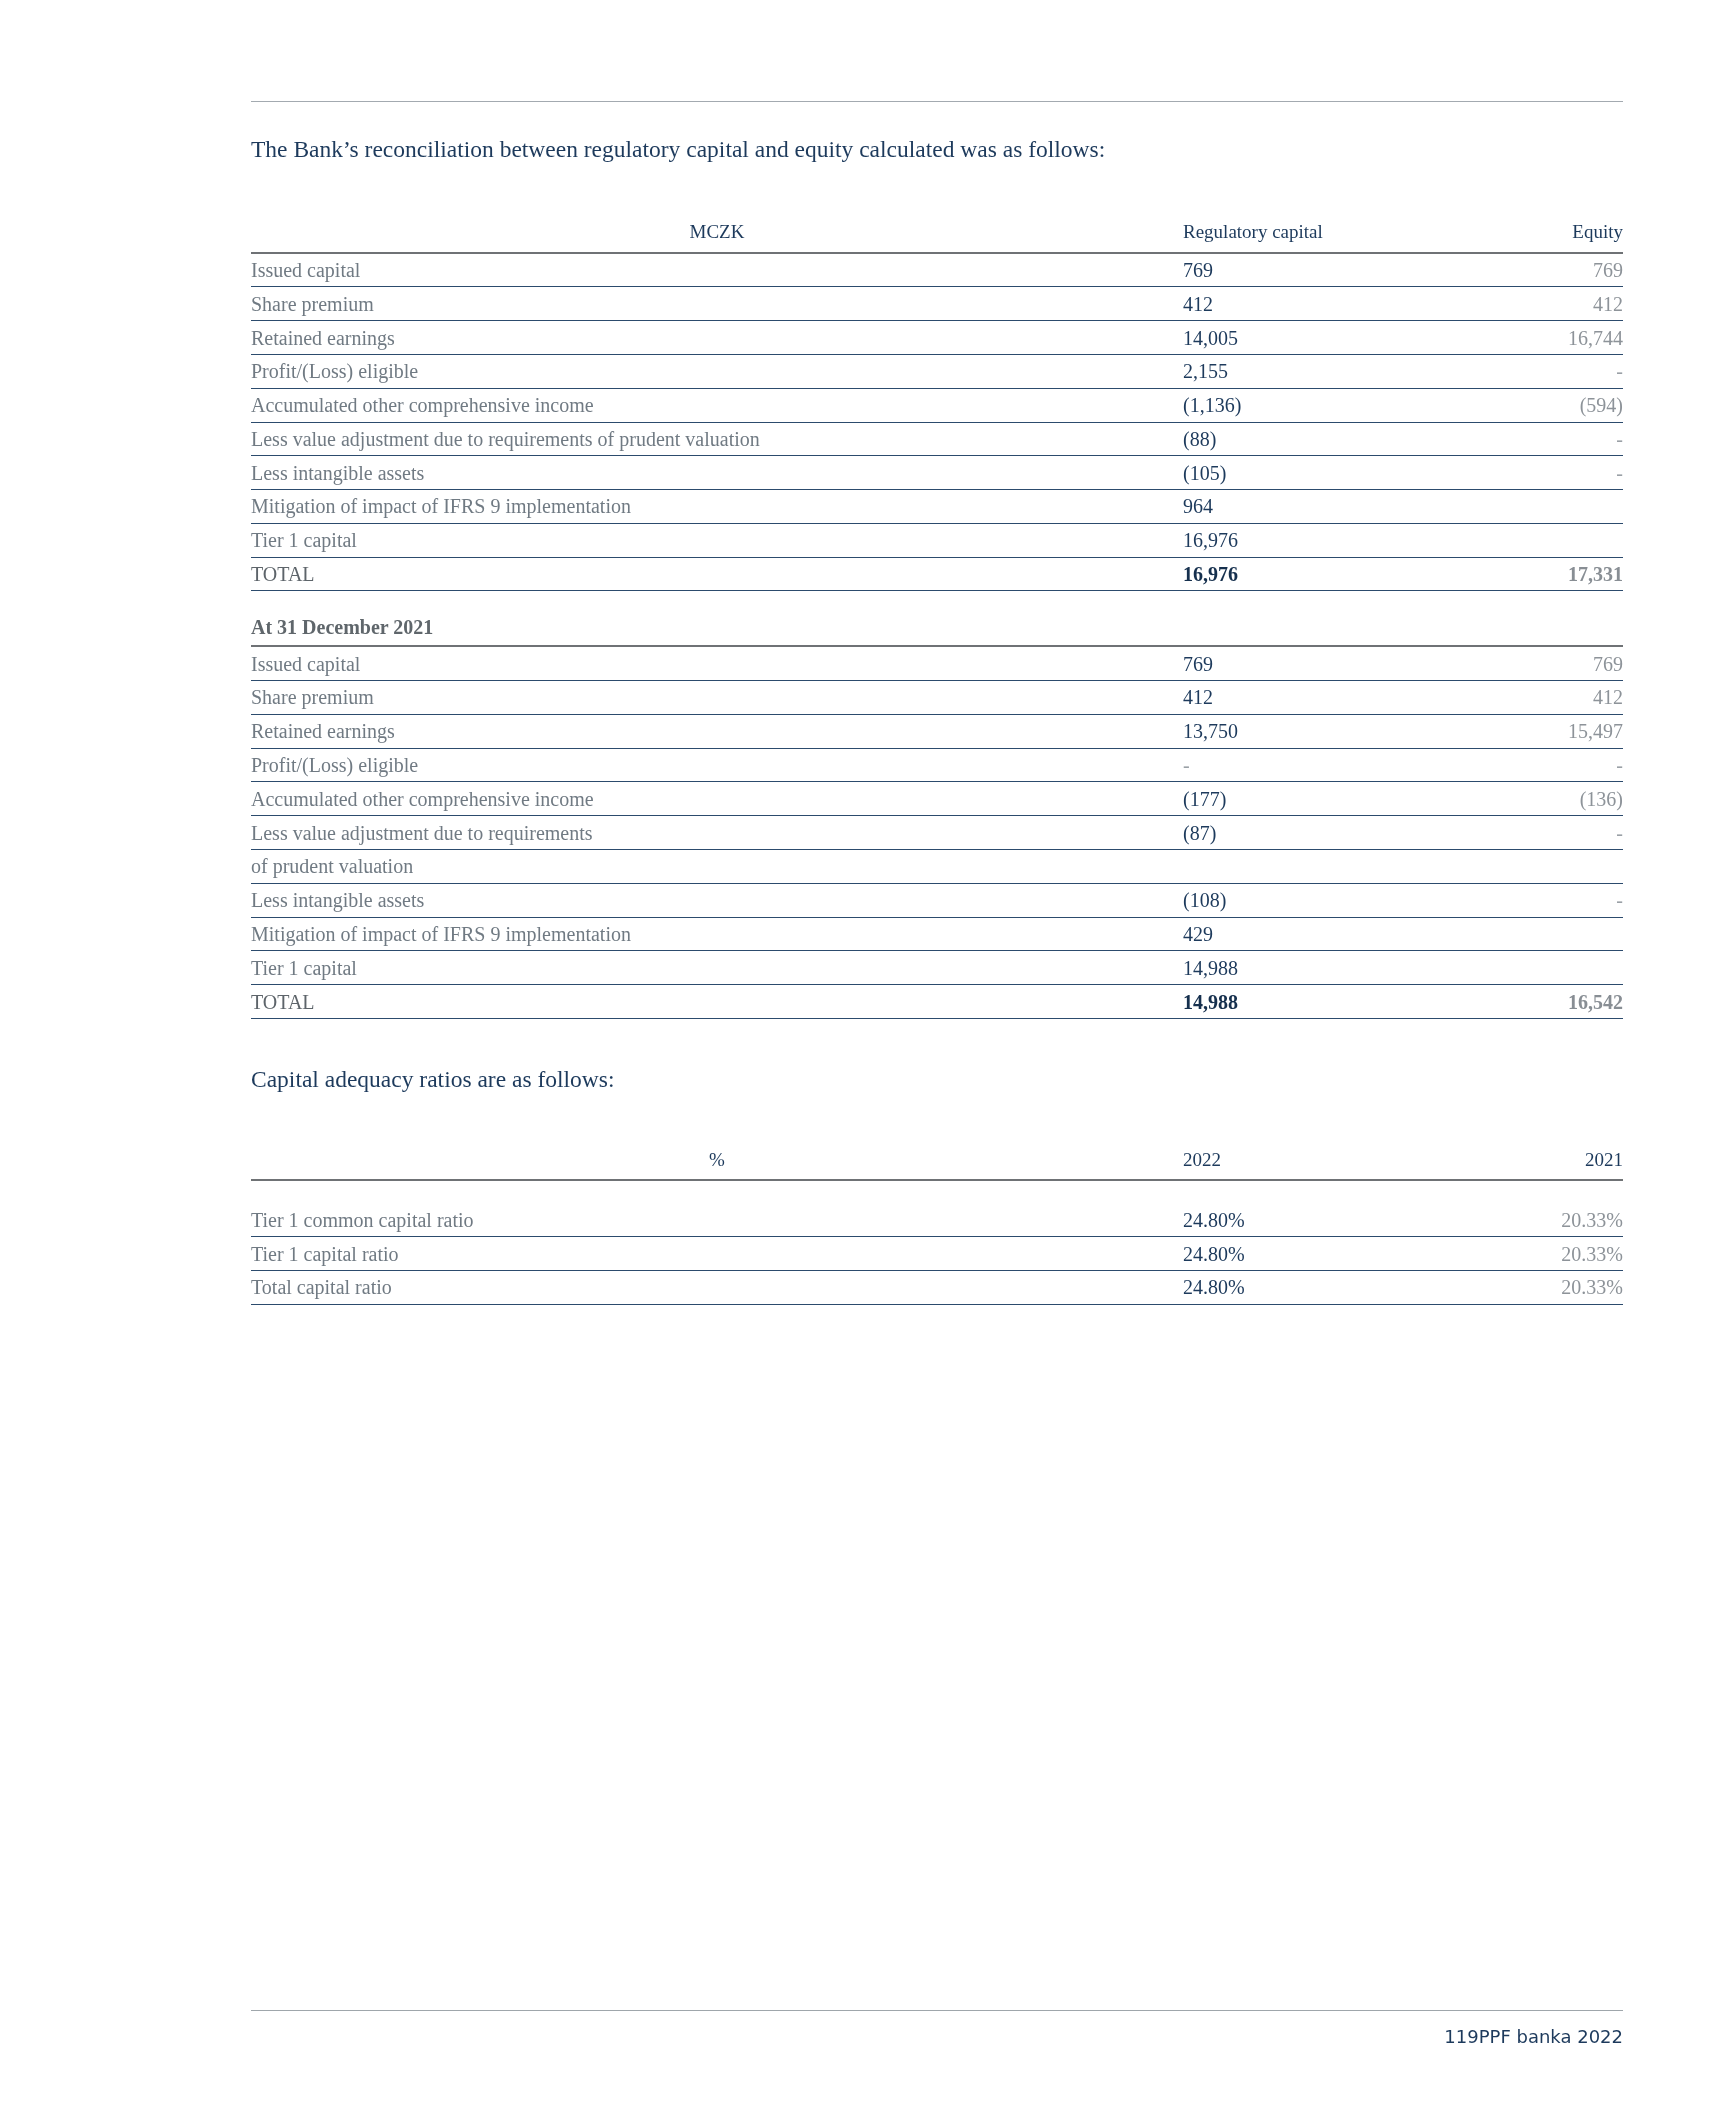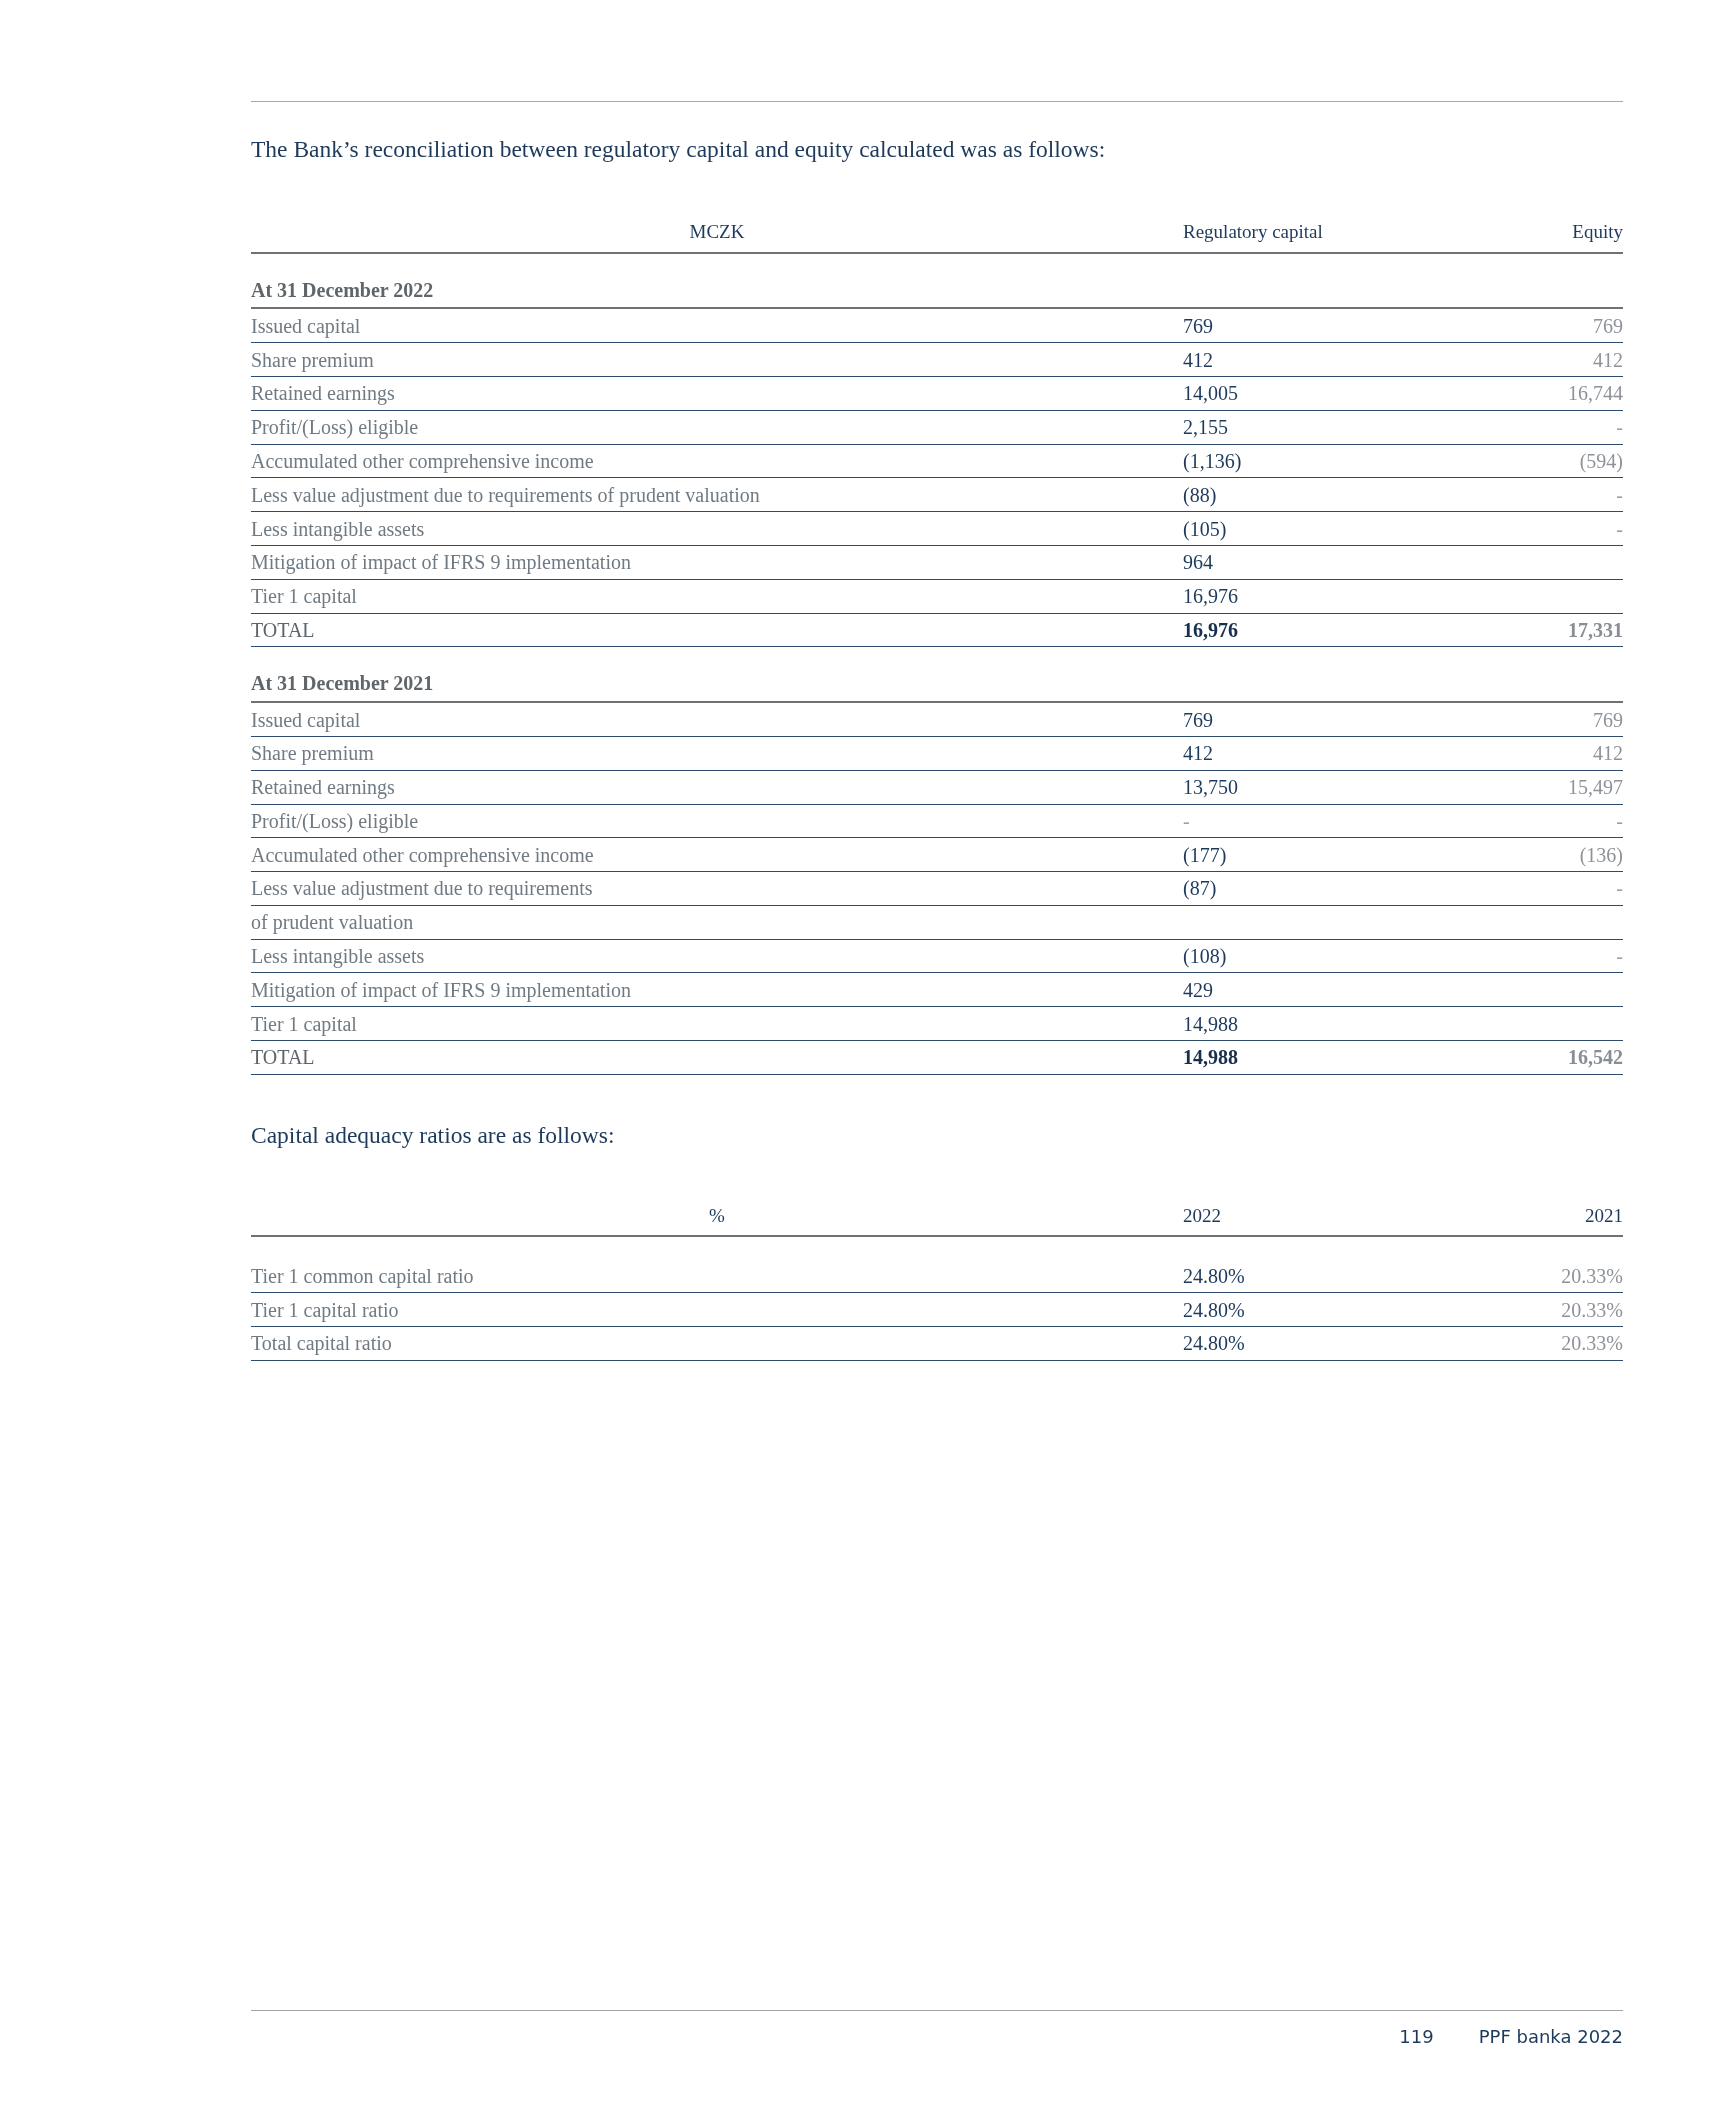--- a/index.html
+++ b/index.html
@@ -78,42 +78,41 @@
     font-size:22.6px;
     line-height:33px;
     color:#1d3a5c;
   }
   
   .footer{
     position:absolute;
     left:251px;right:108px;top:2010px;
     border-top:1.8px solid #9fa6ab;
     padding-top:14.5px;
-    display:flex;justify-content:flex-end;align-items:baseline;gap:45px;
+    display:flex;justify-content:flex-end;align-items:baseline;
     font-family:"DejaVu Sans", sans-serif;
     font-size:18px;
     color:#1d3a5c;
   }
 </style>
 </head>
 <body>
 
 <div class="page">
 
   <div class="top-rule"></div>
 
   <p class="intro-title">The Bank’s reconciliation between regulatory capital and equity calculated was as follows:</p>
 
   <div class="thead">
     <div class="label">MCZK</div>
     <div class="c-reg">Regulatory capital</div>
     <div class="c-eq">Equity</div>
   </div>
 
-  <div class="section-head">At 31 December 2022</div>
 
   <div class="trow">
     <div class="label">Issued capital</div>
     <div class="num c-reg">769</div>
     <div class="num c-eq eq">769</div>
   </div>
   <div class="trow">
     <div class="label">Share premium</div>
     <div class="num c-reg">412</div>
     <div class="num c-eq eq">412</div>

